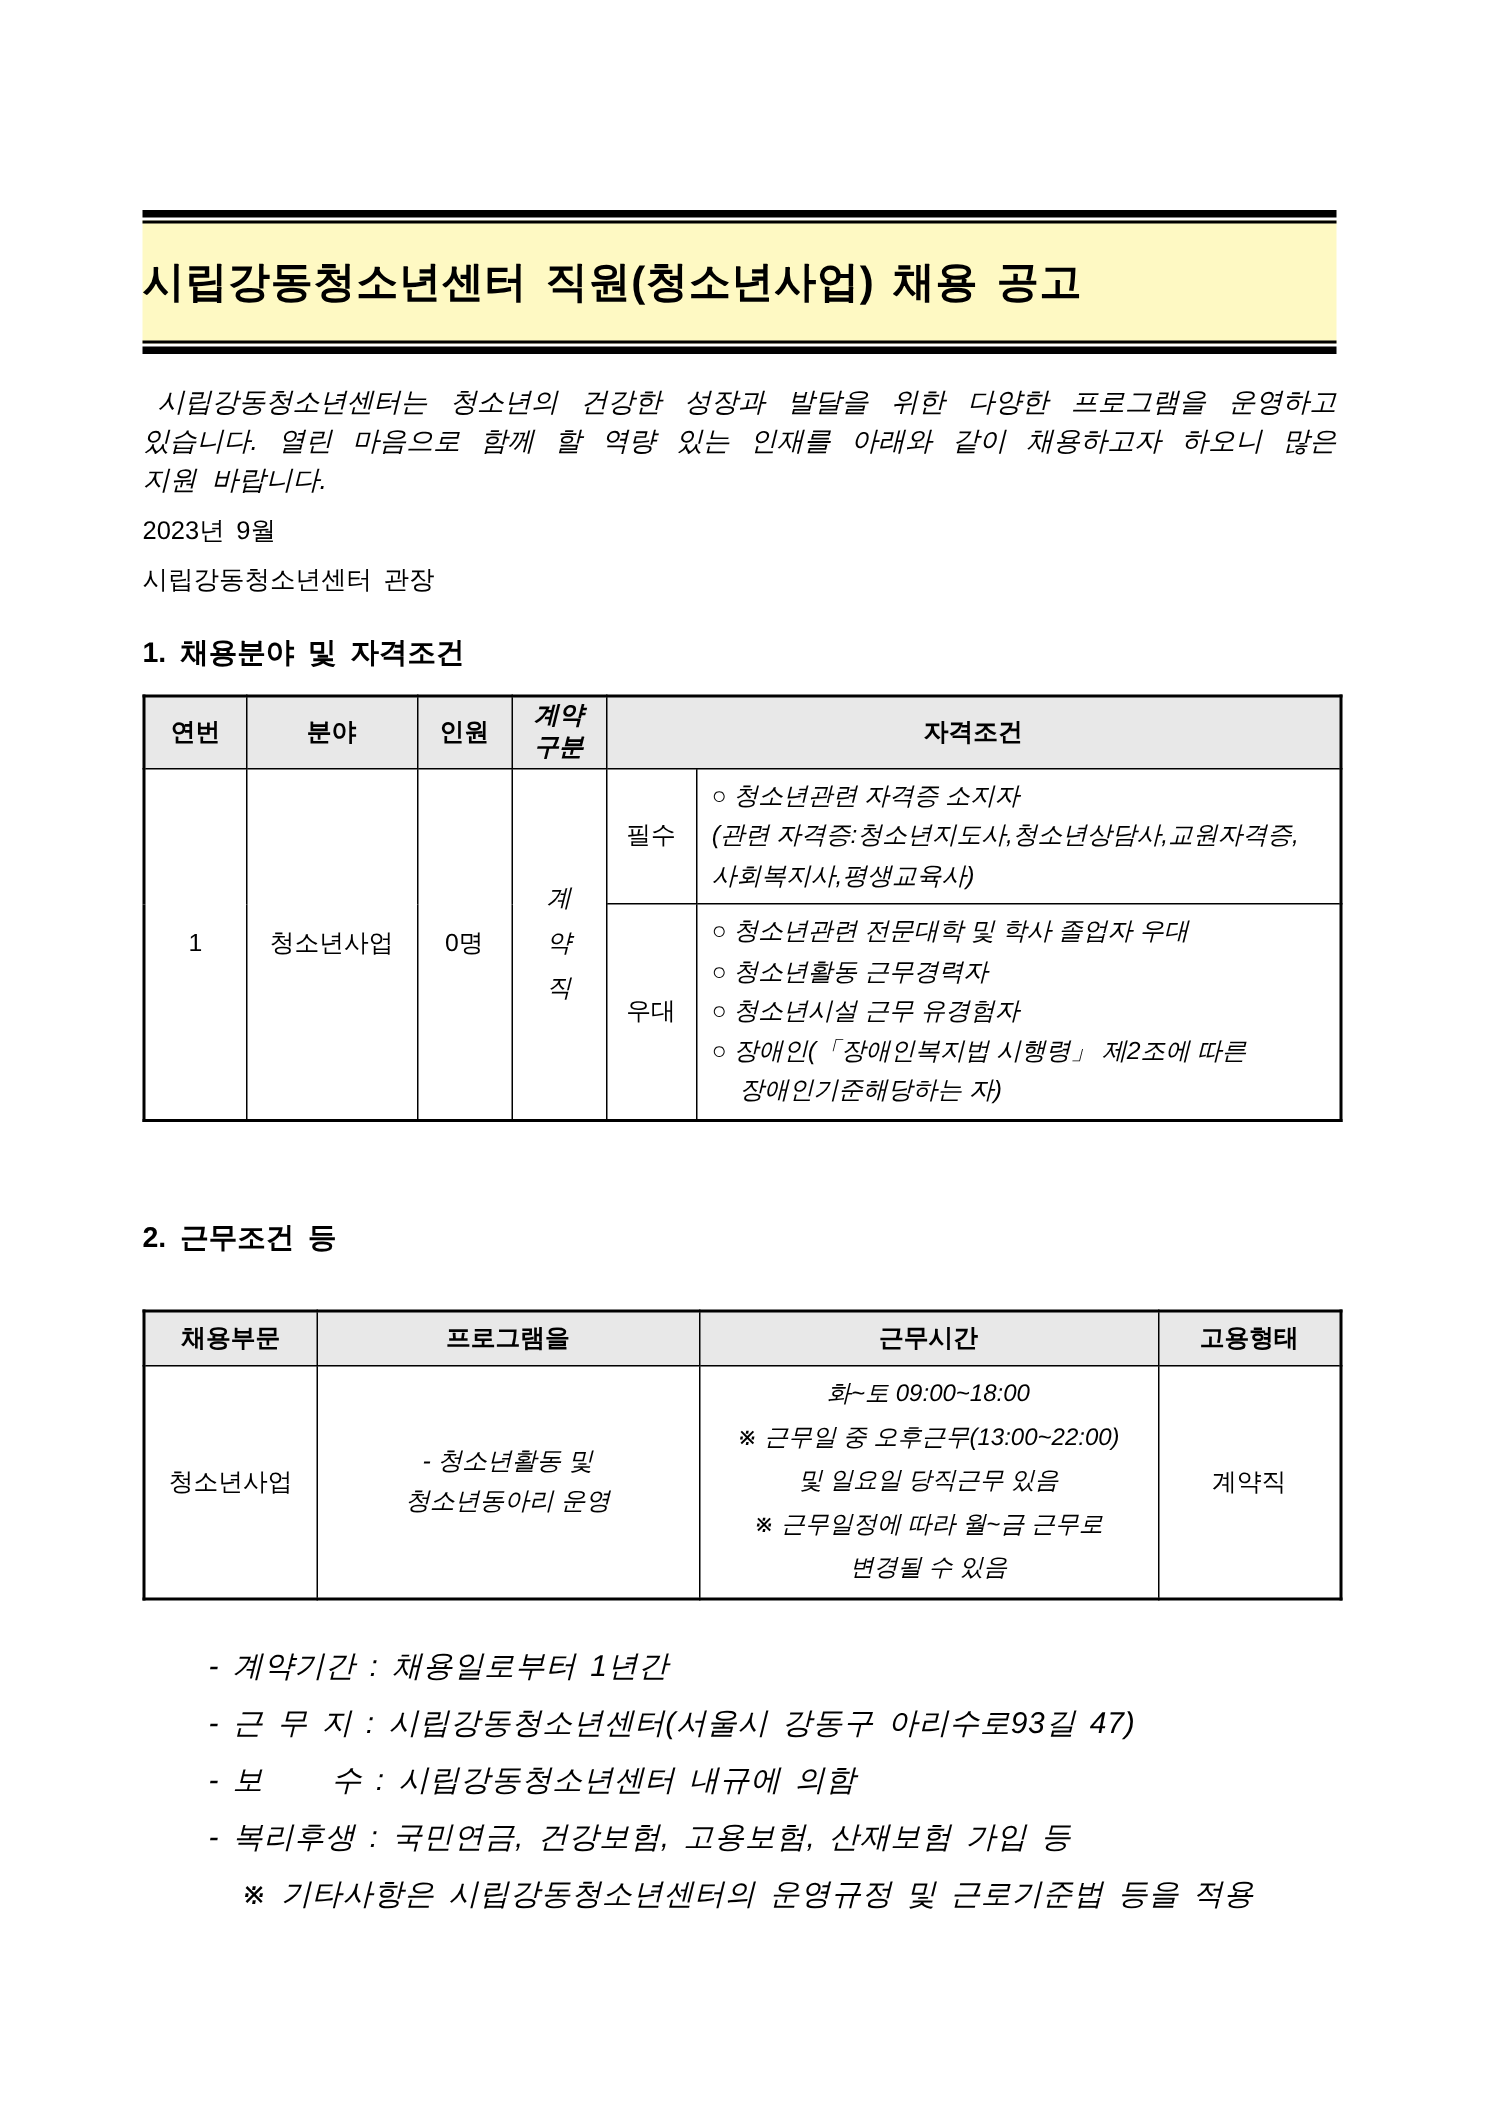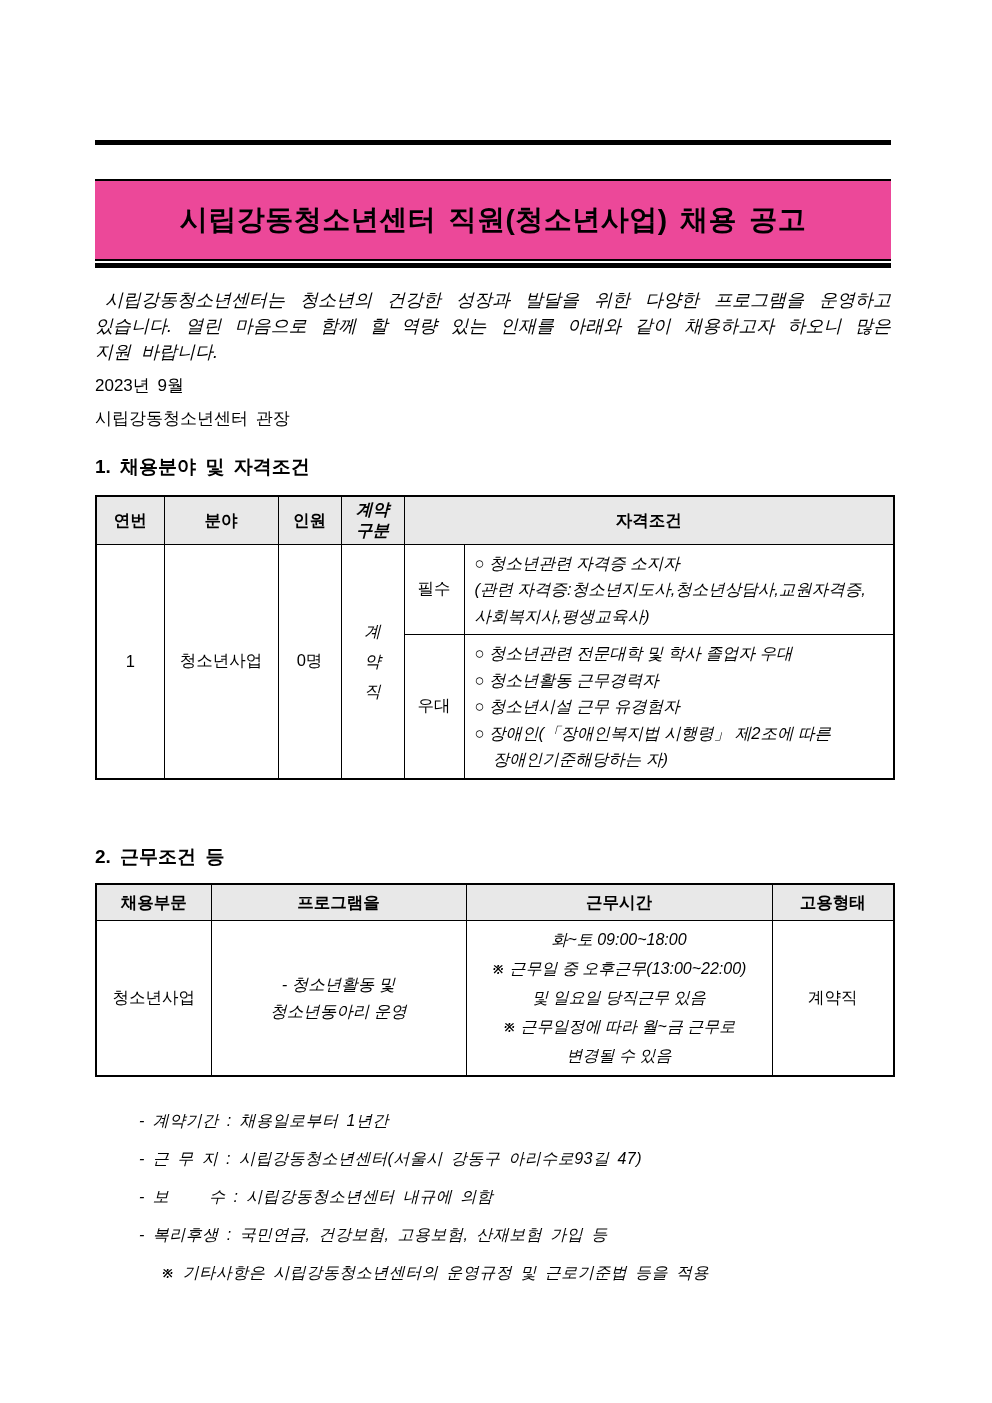--- a/index.html
+++ b/index.html
@@ -17,28 +17,27 @@
     padding-top: 140px;
   }
 
   
   .banner-outer {
     border-top: 5px solid #000;
     border-bottom: 5px solid #000;
     padding: 2px 0;
   }
   .banner-inner {
-    background: #ec4899;
+    background: #fef9c3;
     border-top: 2px solid #000;
     border-bottom: 2px solid #000;
     height: 82px;
     display: flex;
     align-items: center;
-    justify-content: center;
-    margin-top: 32px;
+    justify-content: flex-start;
   }
   .doc-title {
     font-size: 28px;
     font-weight: 700;
     letter-spacing: 0.5px;
     word-spacing: 4px;
   }
 
   
   .intro {
@@ -59,21 +58,21 @@
     word-spacing: 3px;
   }
 
   
   .section-heading {
     font-size: 19px;
     font-weight: 700;
     word-spacing: 4px;
   }
   .sec1 { margin-top: 19px; margin-bottom: 15px; }
-  .sec2 { margin-top: 64px; margin-bottom: 13px; }
+  .sec2 { margin-top: 64px; margin-bottom: 35px; }
 
   
   table {
     border-collapse: collapse;
     width: 800px;
     table-layout: fixed;
     font-size: 16.5px;
   }
   table, th, td { border: 1px solid #000; }
   table { border-width: 2px; }
@@ -100,21 +99,21 @@
   .t2 .row-body { height: 155px; }
   .t2 .cell-duty { line-height: 27px; }
   .t2 .cell-hours { line-height: 29px; font-size: 16px; }
 
   .pre { white-space: pre-wrap; font-style: italic; }
 
   
   .notes {
     margin-top: 25px;
     margin-left: 44px;
-    font-size: 16px;
+    font-size: 20px;
   }
   .note-line {
     line-height: 38px;
     word-spacing: 3px;
     letter-spacing: 0.5px;
   }
   .note-line.deep { margin-left: 22px; }
 </style>
 </head>
 <body>

